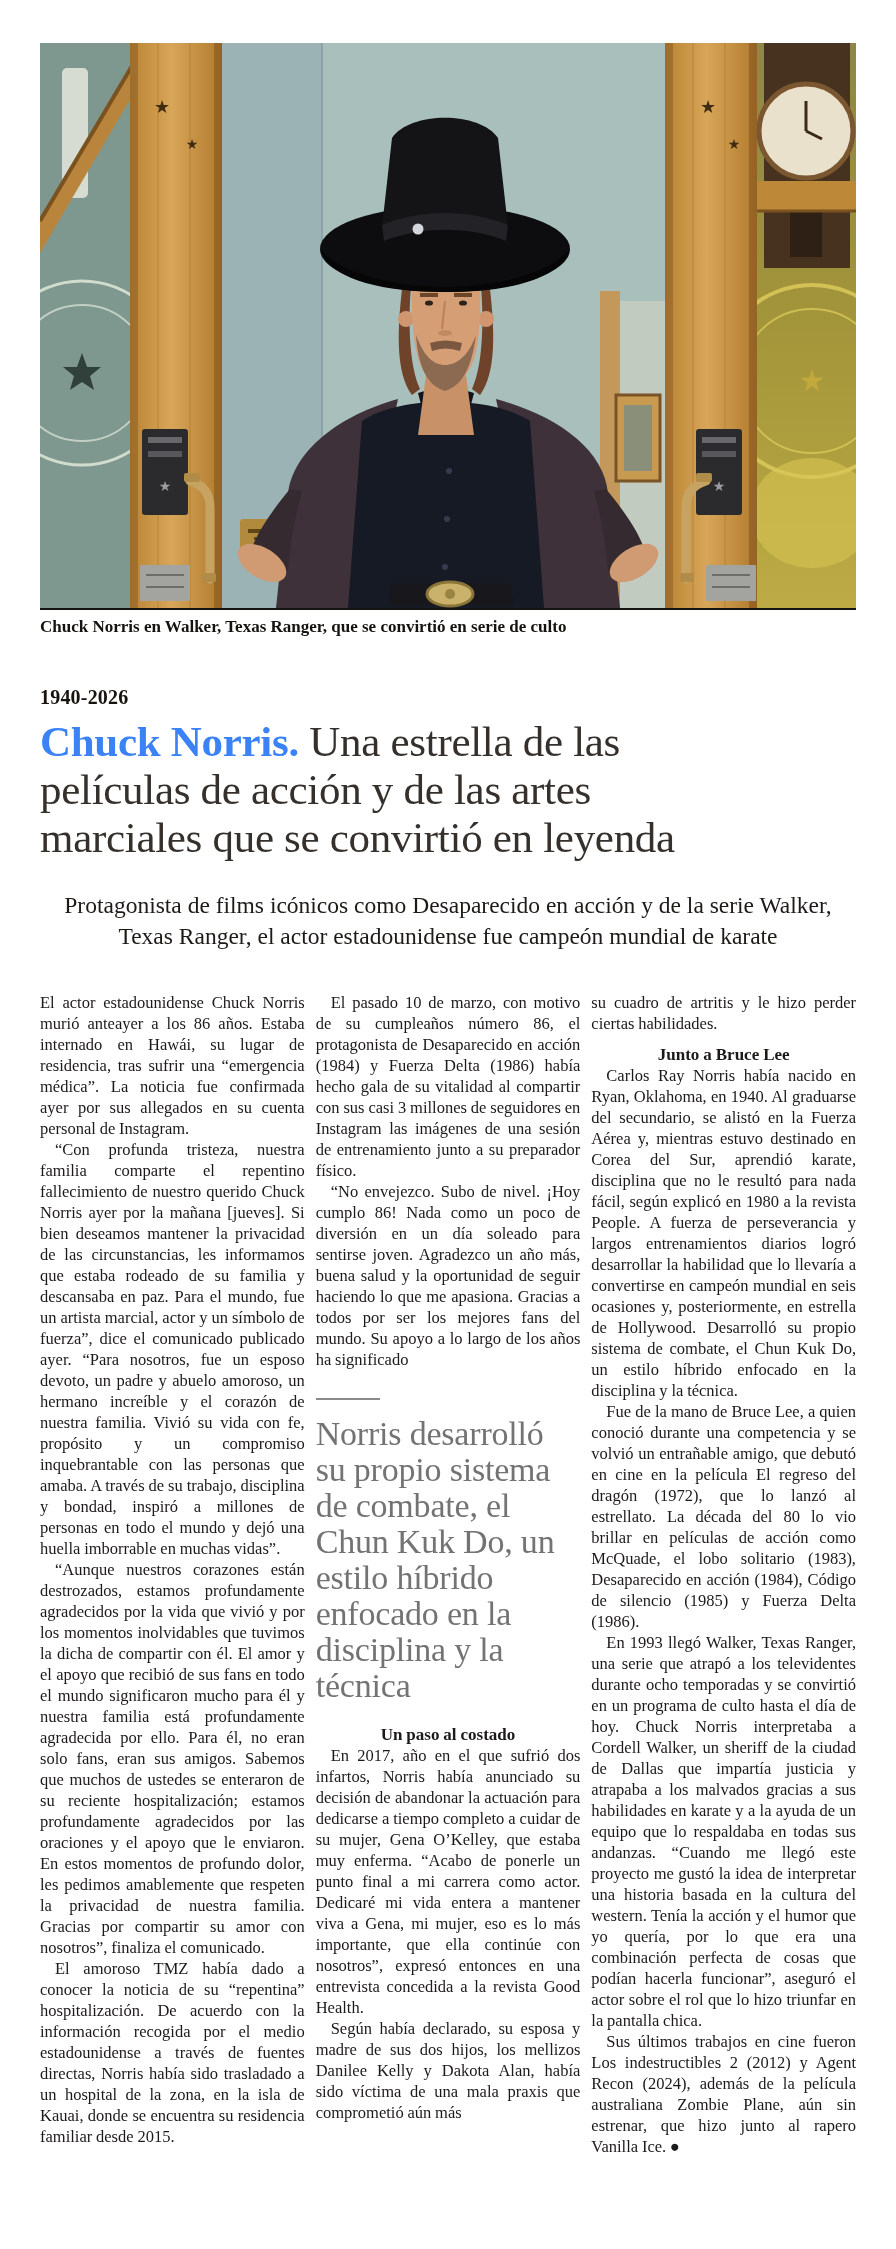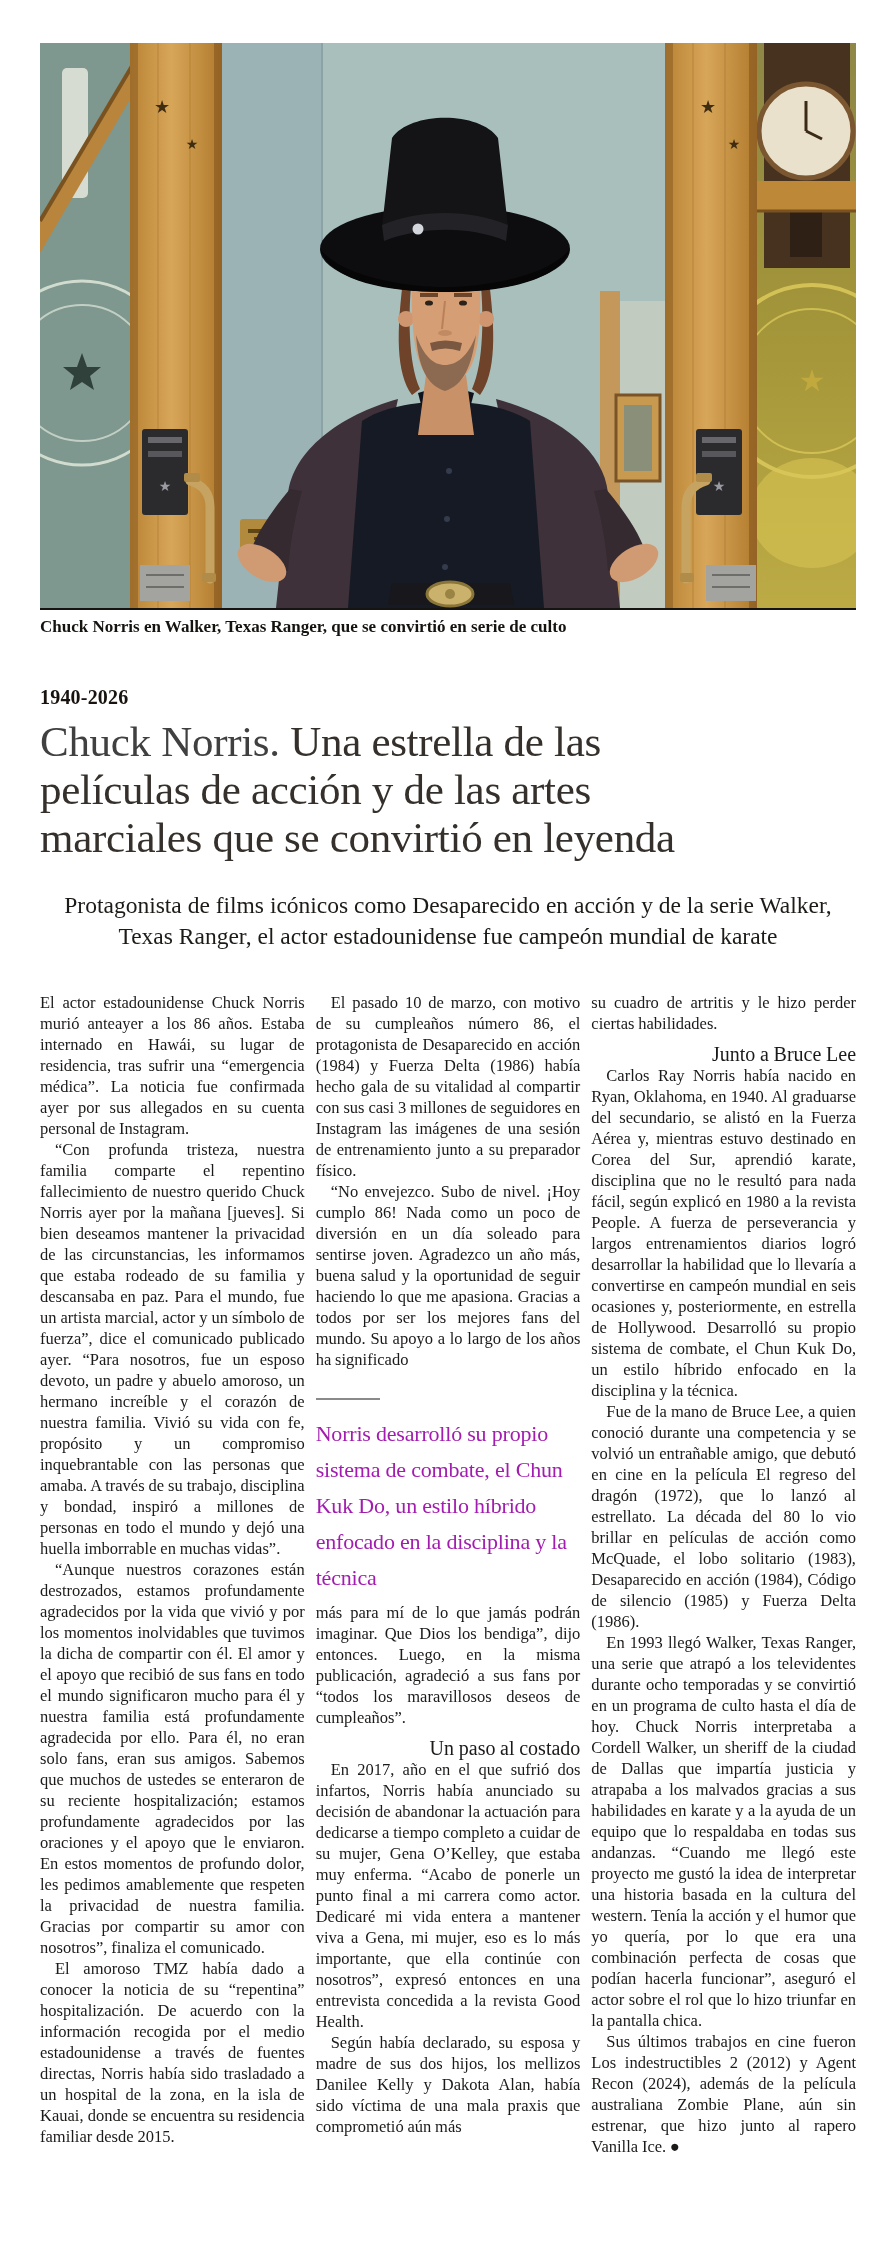--- a/index.html
+++ b/index.html
@@ -15,36 +15,36 @@
   .photo svg{display:block;width:100%;height:100%;}
   .caption{
     margin-top:7px;font-size:17px;line-height:20px;font-weight:bold;color:#15130f;
   }
   .it{}
   .kicker{margin-top:49px;font-size:20px;line-height:22px;font-weight:bold;color:#18130f;letter-spacing:.2px;}
   h1.headline{
     margin:10px 0 0;max-width:710px;font-size:43px;line-height:48px;
     font-weight:400;color:#35302b;letter-spacing:-0.3px;
   }
-  h1.headline .hl-name{font-weight:400;color:#404040;}
+  h1.headline .hl-name{font-weight:700;color:#3b82f6;}
   .deck{margin-top:28px;max-width:816px;font-size:23.5px;line-height:31px;color:#1d1b18;text-align:center;}
   .cols{display:flex;gap:11px;margin-top:40px;align-items:flex-start;}
   .col{
     width:265px;font-size:16.5px;line-height:21px;text-align:justify;
     hyphens:auto;-webkit-hyphens:auto;word-spacing:-0.3px;
   }
   .body-p{margin:0;}
   .body-p.ind{text-indent:15px;}
   .col-subhead{
-    margin:10px 0 0;font-size:20px;line-height:21px;font-weight:400;text-align:right;
+    margin:10px 0 0;font-size:17px;line-height:21px;font-weight:700;text-align:center;
   }
   .quote-rule{width:64px;border-top:2px solid #8a8a8a;margin:28px 0 16px;}
   .pull-quote{
-    font-size:22px;line-height:36px;color:#a21caf;text-align:left;
-    margin:0 0 6px;letter-spacing:-0.2px;word-spacing:0;
+    font-size:34px;line-height:36px;color:#737373;text-align:left;
+    margin:0 0 20px;letter-spacing:-0.2px;word-spacing:0;
   }
 </style>
 </head>
 <body>
 
 <div class="page">
 
   <figure class="photo" style="margin:43px 0 0 0;">
     <svg viewBox="0 0 816 565" xmlns="http://www.w3.org/2000/svg">
       <defs>
@@ -202,21 +202,20 @@
         <p class="body-p"><span>El actor estadounidense Chuck Norris murió anteayer a los 86 años. Estaba internado en Hawái, su lugar de residencia, tras sufrir una “emergencia médica”. La noticia fue confirmada ayer por sus allegados en su cuenta personal de Instagram.</span></p>
         <p class="body-p ind"><span>“Con profunda tristeza, nuestra familia comparte el repentino fallecimiento de nuestro querido Chuck Norris ayer por la mañana [jueves]. Si bien deseamos mantener la privacidad de las circunstancias, les informamos que estaba rodeado de su familia y descansaba en paz. Para el mundo, fue un artista marcial, actor y un símbolo de fuerza”, dice el comunicado publicado ayer. “Para nosotros, fue un esposo devoto, un padre y abuelo amoroso, un hermano increíble y el corazón de nuestra familia. Vivió su vida con fe, propósito y un compromiso inquebrantable con las personas que amaba. A través de su trabajo, disciplina y bondad, inspiró a millones de personas en todo el mundo y dejó una huella imborrable en muchas vidas”.</span></p>
         <p class="body-p ind"><span>“Aunque nuestros corazones están destrozados, estamos profundamente agradecidos por la vida que vivió y por los momentos inolvidables que tuvimos la dicha de compartir con él. El amor y el apoyo que recibió de sus fans en todo el mundo significaron mucho para él y nuestra familia está profundamente agradecida por ello. Para él, no eran solo fans, eran sus amigos. Sabemos que muchos de ustedes se enteraron de su reciente hospitalización; estamos profundamente agradecidos por las oraciones y el apoyo que le enviaron. En estos momentos de profundo dolor, les pedimos amablemente que respeten la privacidad de nuestra familia. Gracias por compartir su amor con nosotros”, finaliza el comunicado.</span></p>
         <p class="body-p ind"><span>El amoroso </span><span class="it">TMZ</span><span> había dado a conocer la noticia de su “repentina” hospitalización. De acuerdo con la información recogida por el medio estadounidense a través de fuentes directas, Norris había sido trasladado a un hospital de la zona, en la isla de Kauai, donde se encuentra su residencia familiar desde 2015.</span></p>
       </div>
     <div class="col">
         <p class="body-p ind"><span>El pasado 10 de marzo, con motivo de su cumpleaños número 86, el protagonista de </span><span class="it">Desaparecido en acción</span><span> (1984) y </span><span class="it">Fuerza Delta</span><span> (1986) había hecho gala de su vitalidad al compartir con sus casi 3 millones de seguidores en Instagram las imágenes de una sesión de entrenamiento junto a su preparador físico.</span></p>
         <p class="body-p ind"><span>“No envejezco. Subo de nivel. ¡Hoy cumplo 86! Nada como un poco de diversión en un día soleado para sentirse joven. Agradezco un año más, buena salud y la oportunidad de seguir haciendo lo que me apasiona. Gracias a todos por ser los mejores fans del mundo. Su apoyo a lo largo de los años ha significado</span></p>
         <div class="quote-rule"></div>
         <div class="pull-quote">Norris desarrolló su propio sistema de combate, el Chun Kuk Do, un estilo híbrido enfocado en la disciplina y la técnica</div>
-        <p class="body-p"><span>más para mí de lo que jamás podrán imaginar. Que Dios los bendiga”, dijo entonces. Luego, en la misma publicación, agradeció a sus fans por “todos los maravillosos deseos de cumpleaños”.</span></p>
         <h3 class="col-subhead">Un paso al costado</h3>
         <p class="body-p ind"><span>En 2017, año en el que sufrió dos infartos, Norris había anunciado su decisión de abandonar la actuación para dedicarse a tiempo completo a cuidar de su mujer, Gena O’Kelley, que estaba muy enferma. “Acabo de ponerle un punto final a mi carrera como actor. Dedicaré mi vida entera a mantener viva a Gena, mi mujer, eso es lo más importante, que ella continúe con nosotros”, expresó entonces en una entrevista concedida a la revista </span><span class="it">Good Health</span><span>.</span></p>
         <p class="body-p ind"><span>Según había declarado, su esposa y madre de sus dos hijos, los mellizos Danilee Kelly y Dakota Alan, había sido víctima de una mala praxis que comprometió aún más</span></p>
       </div>
     <div class="col">
         <p class="body-p"><span>su cuadro de artritis y le hizo perder ciertas habilidades.</span></p>
         <h3 class="col-subhead">Junto a Bruce Lee</h3>
         <p class="body-p ind"><span>Carlos Ray Norris había nacido en Ryan, Oklahoma, en 1940. Al graduarse del secundario, se alistó en la Fuerza Aérea y, mientras estuvo destinado en Corea del Sur, aprendió karate, disciplina que no le resultó para nada fácil, según explicó en 1980 a la revista </span><span class="it">People</span><span>. A fuerza de perseverancia y largos entrenamientos diarios logró desarrollar la habilidad que lo llevaría a convertirse en campeón mundial en seis ocasiones y, posteriormente, en estrella de Hollywood. Desarrolló su propio sistema de combate, el Chun Kuk Do, un estilo híbrido enfocado en la disciplina y la técnica.</span></p>
         <p class="body-p ind"><span>Fue de la mano de Bruce Lee, a quien conoció durante una competencia y se volvió un entrañable amigo, que debutó en cine en la película </span><span class="it">El regreso del dragón</span><span> (1972), que lo lanzó al estrellato. La década del 80 lo vio brillar en películas de acción como </span><span class="it">McQuade, el lobo solitario</span><span> (1983), </span><span class="it">Desaparecido en acción</span><span> (1984), </span><span class="it">Código de silencio</span><span> (1985) y </span><span class="it">Fuerza Delta</span><span> (1986).</span></p>
         <p class="body-p ind"><span>En 1993 llegó </span><span class="it">Walker, Texas Ranger</span><span>, una serie que atrapó a los televidentes durante ocho temporadas y se convirtió en un programa de culto hasta el día de hoy. Chuck Norris interpretaba a Cordell Walker, un sheriff de la ciudad de Dallas que impartía justicia y atrapaba a los malvados gracias a sus habilidades en karate y a la ayuda de un equipo que lo respaldaba en todas sus andanzas. “Cuando me llegó este proyecto me gustó la idea de interpretar una historia basada en la cultura del </span><span class="it">western</span><span>. Tenía la acción y el humor que yo quería, por lo que era una combinación perfecta de cosas que podían hacerla funcionar”, aseguró el actor sobre el rol que lo hizo triunfar en la pantalla chica.</span></p>

